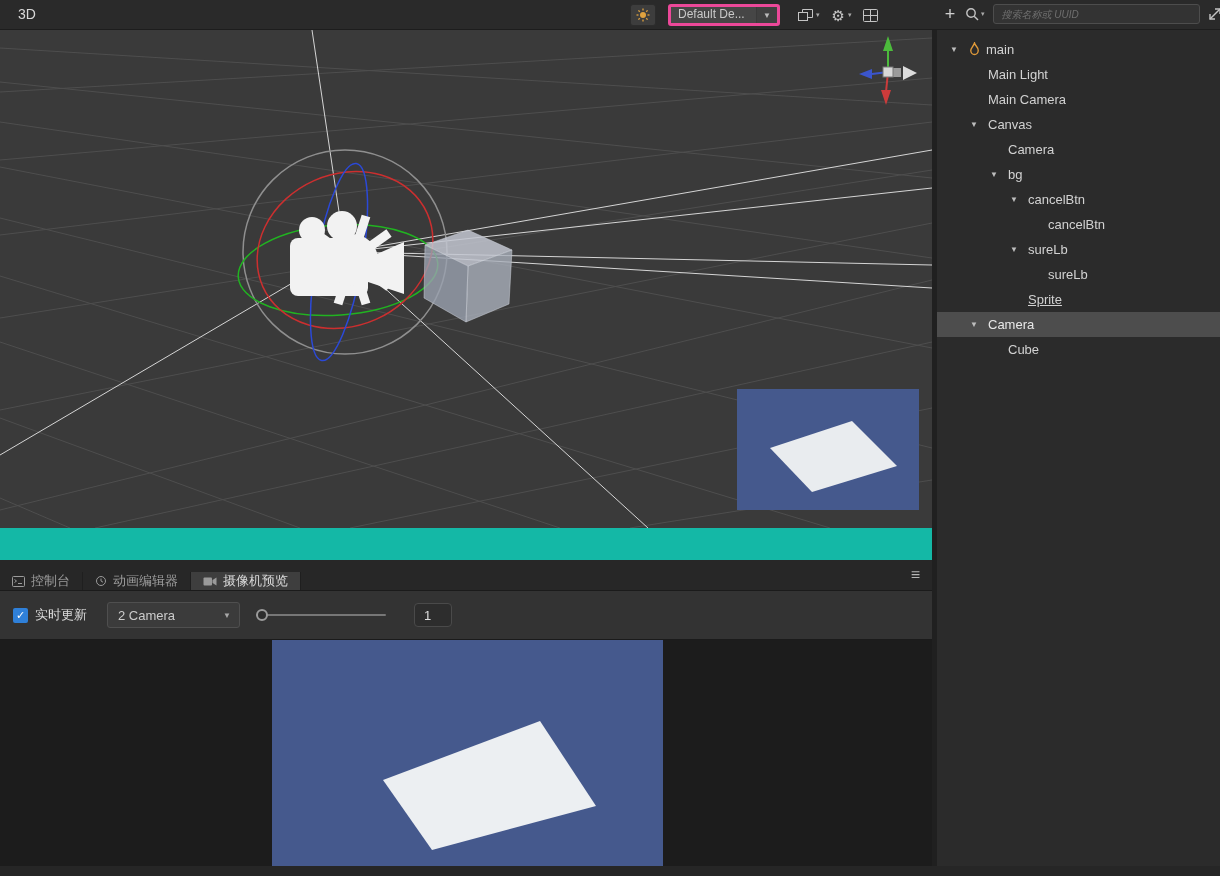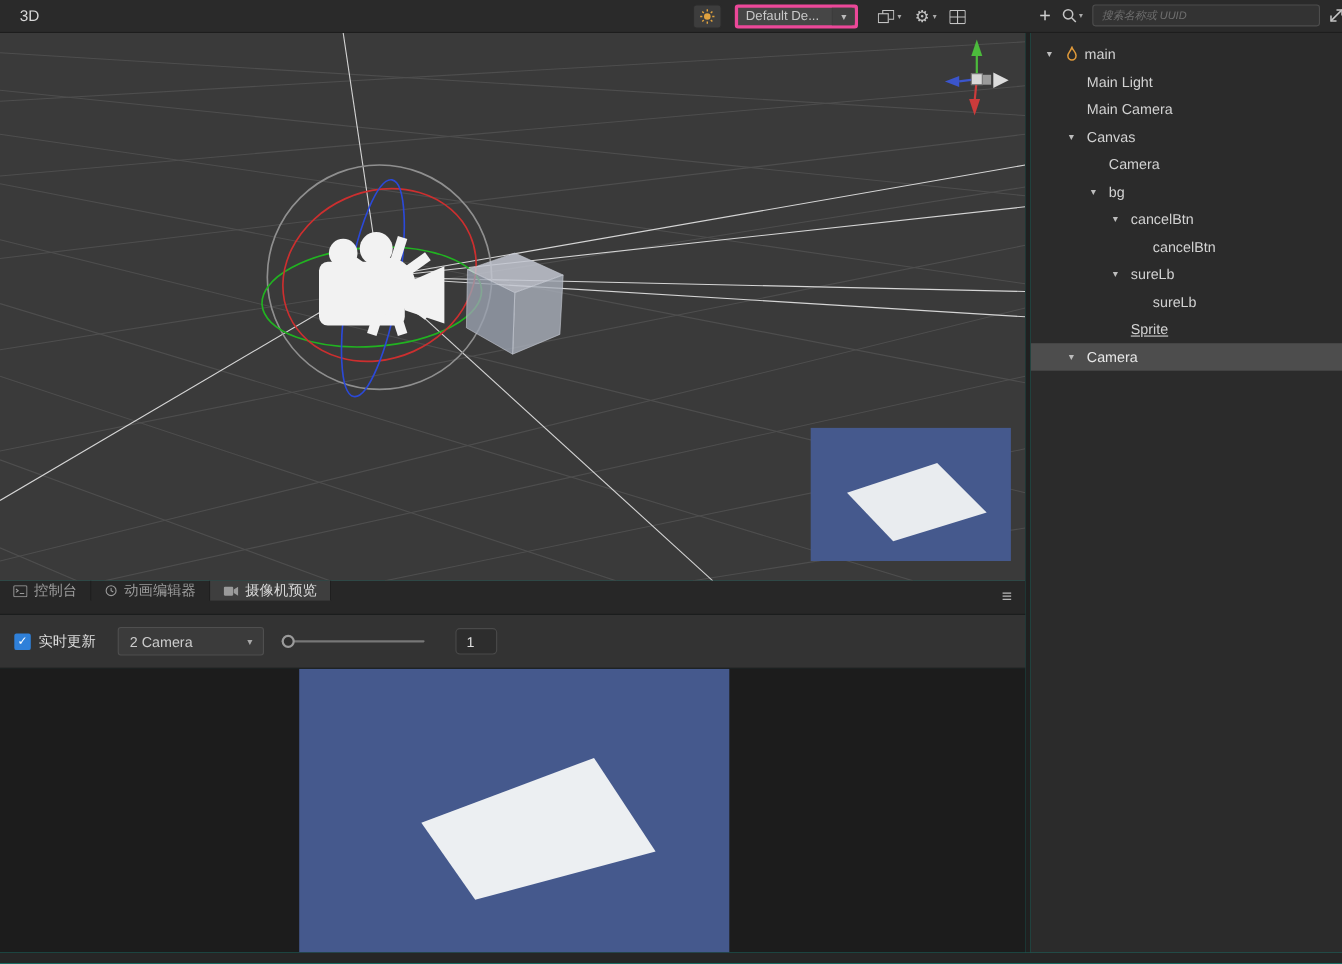--- a/index.html
+++ b/index.html
@@ -32,21 +32,21 @@
   #right-panel{position:absolute;left:937px;top:30px;width:283px;height:836px;background:#2b2b2b;overflow:hidden;}
   #tree{padding-top:7px;}
   .trow{height:25px;display:flex;align-items:center;font-size:13px;color:#d2d2d2;white-space:nowrap;cursor:default;}
   .trow.sel{background:#4d4d4d;color:#e8e8e8;}
   .arr{display:inline-block;width:18px;font-size:8px;color:#bdbdbd;flex:none;}
   .flame{display:inline-block;width:18px;flex:none;line-height:0;}
   .lbl{flex:none;}
 
   
   #bottom{position:absolute;left:0;top:528px;width:932px;height:338px;}
-  #tabsbar{height:30px;background:#272727;display:flex;align-items:flex-start;position:relative;border-bottom:1px solid #1b1b1b;box-sizing:content-box;}
+  #tabsbar{height:30px;background:#272727;display:flex;align-items:flex-end;position:relative;border-bottom:1px solid #1b1b1b;box-sizing:content-box;margin-top:32px;}
   .tab{display:flex;align-items:center;gap:6px;padding:0 12px;font-size:13px;color:#9d9d9d;border-right:1px solid #1f1f1f;cursor:pointer;}
   .tab.active{background:#3e3e3e;color:#d8d8d8;}
   .tab-ic{line-height:0;}
   #hamburger{position:absolute;right:12px;top:0;height:30px;display:flex;align-items:center;font-size:16px;color:#b5b5b5;cursor:pointer;}
   #controls{height:48px;background:#333;display:flex;align-items:center;border-bottom:1px solid #1b1b1b;}
   .cb{width:15px;height:15px;border-radius:2px;background:#555;margin-left:13px;display:flex;align-items:center;justify-content:center;flex:none;cursor:pointer;}
   .cb.on{background:var(--accent-blue,#2f80d9);}
   .cb .check{color:#fff;font-size:11px;line-height:1;}
   #realtime-label{font-size:13px;color:#ddd;margin-left:7px;}
   #cam-select{margin-left:20px;width:133px;height:26px;background:#3b3b3b;border:1px solid #4f4f4f;border-radius:3px;display:flex;align-items:center;font-size:13px;color:#ccc;cursor:pointer;box-sizing:border-box;}
@@ -263,20 +263,24 @@
           <span class="arr"></span>
           <span class="lbl">sureLb</span>
         </div>
         <div class="trow" style="padding-left: 73px; text-decoration: underline;">
           <span class="arr"></span>
           <span class="lbl">Sprite</span>
         </div>
         <div class="trow sel" style="padding-left: 33px;">
           <span class="arr">▼</span>
           <span class="lbl">Camera</span>
+        </div>
+        <div class="trow" style="padding-left: 53px;">
+          <span class="arr"></span>
+          <span class="lbl">Cube</span>
         </div>
       </div>
   </div>
 
   <div id="bottom">
     <div id="tabsbar">
       <div id="tabs" style="display:flex;align-items:stretch;">
           <div class="tab">
             <span class="tab-ic"><svg width="13" height="11" viewBox="0 0 13 11">
                 <rect x="0.5" y="0.5" width="12" height="10" rx="1" fill="none" stroke="#9a9a9a"></rect>

